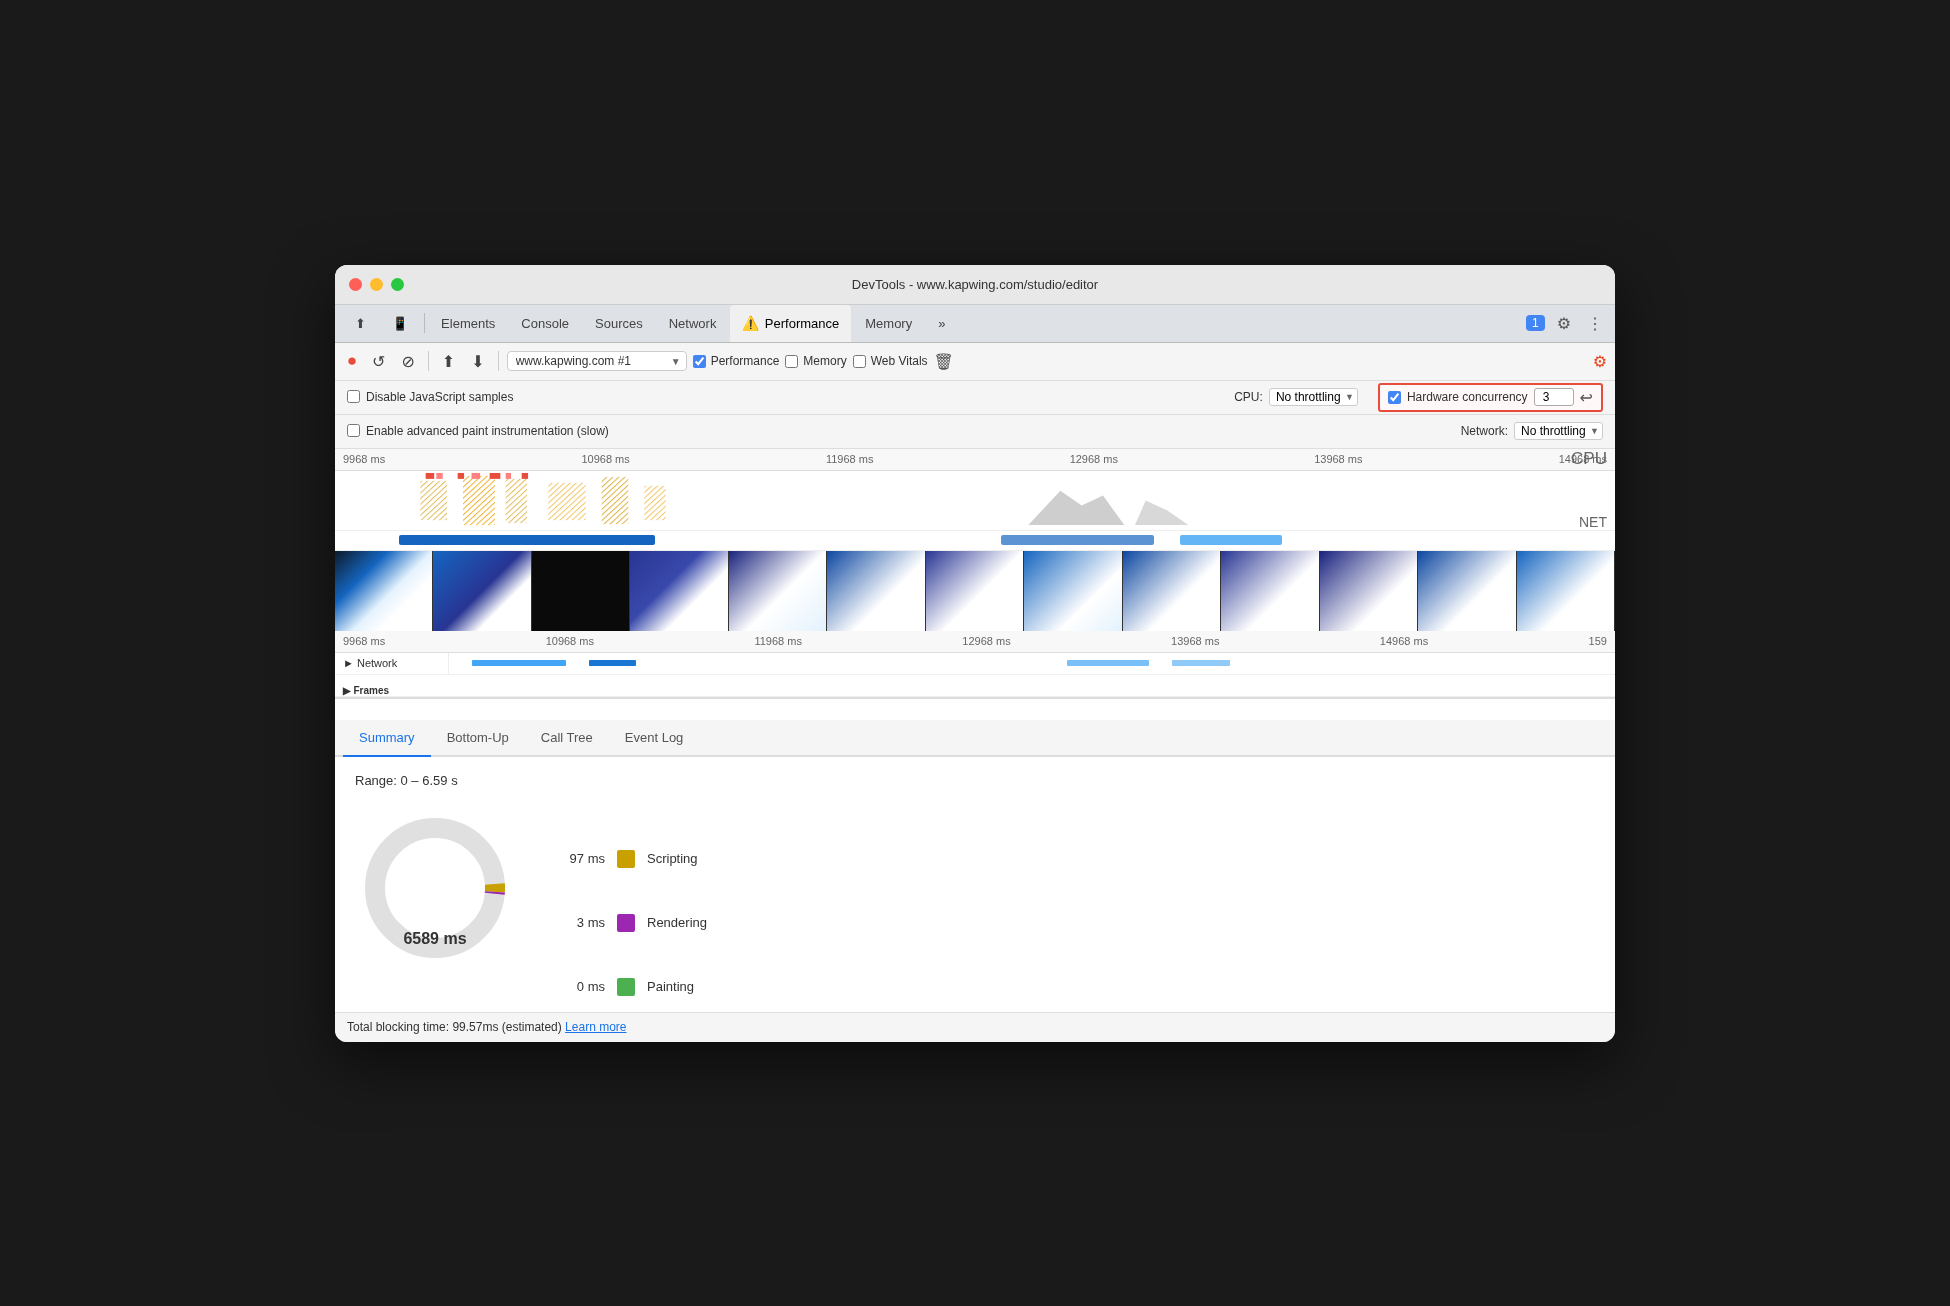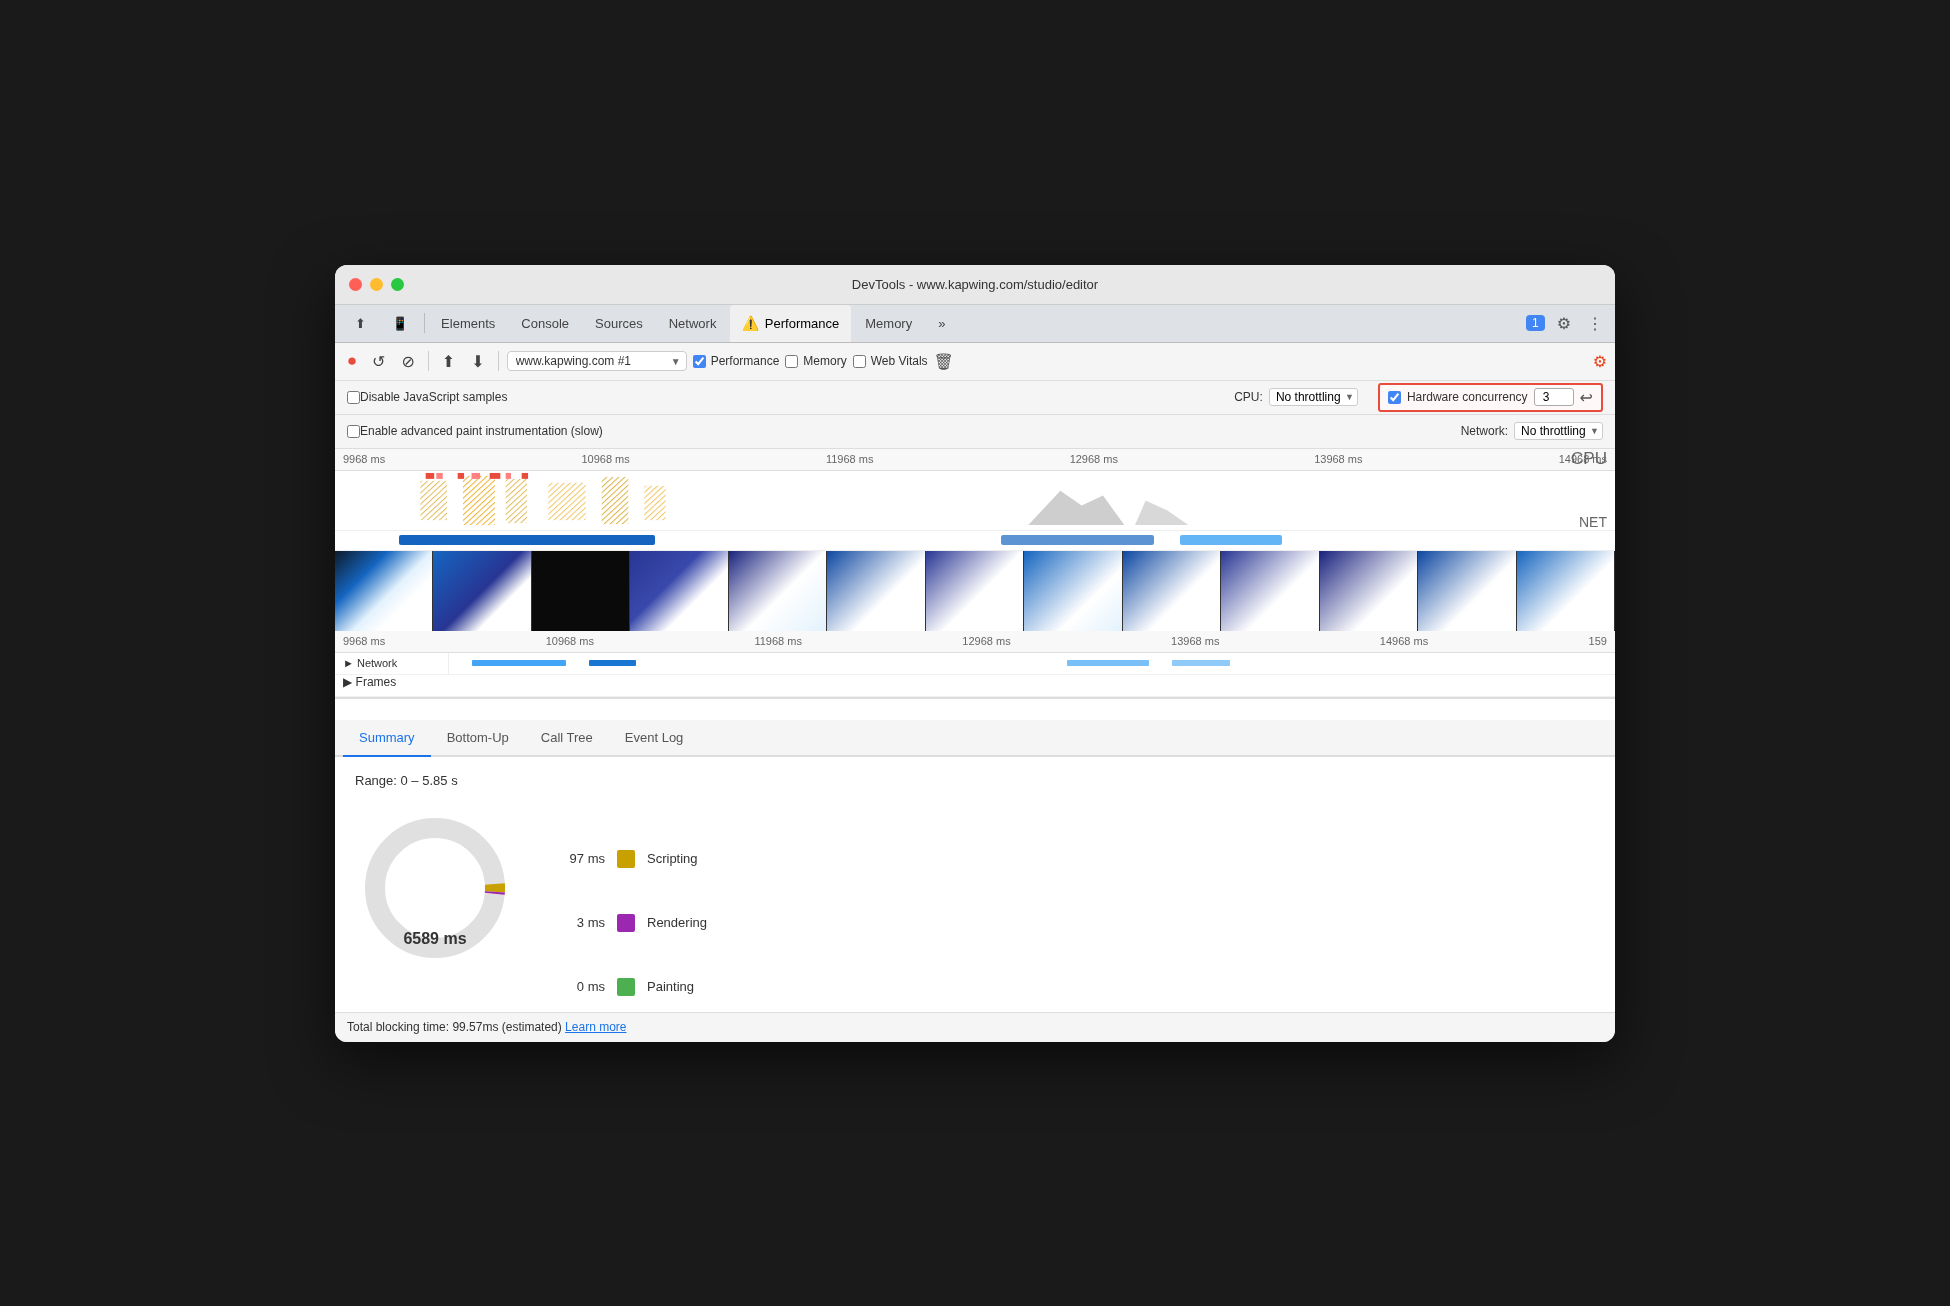--- a/index.html
+++ b/index.html
@@ -158,21 +158,22 @@
       background: #f5f5f5;
       display: flex;
       align-items: center;
       height: 34px;
       padding: 0 12px;
       border-bottom: 1px solid #ddd;
       gap: 20px;
     }
     .settings-label {
       display: flex;
-      align-items: flex-end;
+      align-items: flex-start;
+      gap: 6px;
       font-size: 12px;
       color: #333;
     }
     .settings-label input[type="checkbox"] { accent-color: #4285f4; }
     .cpu-setting {
       margin-left: auto;
       display: flex;
       align-items: center;
       gap: 6px;
       font-size: 12px;
@@ -327,26 +328,27 @@
       height: 100%;
     }
     .track-content {
       flex: 1;
       height: 100%;
       position: relative;
       overflow: hidden;
     }
     .frames-row {
       display: flex;
-      align-items: flex-start;
+      align-items: flex-end;
       height: 22px;
       padding: 0 8px;
       border-bottom: 1px solid #f0f0f0;
-      font-size: 12px;
-      color: #333;
+      font-size: 10px;
+      color: #333;
+      font-weight: bold;
     }
     
     .tabs-panel {
       background: #fff;
       border-top: 1px solid #ddd;
     }
     .tabs-header {
       display: flex;
       align-items: center;
       background: #f5f5f5;
@@ -678,21 +680,21 @@
       </div>
       <div class="tab-item">
         <span>Call Tree</span>
       </div>
       <div class="tab-item">
         <span>Event Log</span>
       </div>
     </div>
 
     <div class="summary-panel">
-      <div class="range-text">Range: 0 – 5.85 s</div>
+      <div class="range-text">Range: 0 – 6.59 s</div>
       <div class="summary-content">
 
         <div class="pie-chart-container">
           <svg width="160" height="160" viewBox="0 0 160 160">
 
             <circle cx="80" cy="80" r="60" fill="none" stroke="#e0e0e0" stroke-width="20"></circle>
 
             <circle cx="80" cy="80" r="60" fill="none" stroke="#c8a000" stroke-width="20" stroke-dasharray="8 369" stroke-dashoffset="-90" transform="rotate(-90 80 80)"></circle>
 
             <circle cx="80" cy="80" r="60" fill="none" stroke="#9c27b0" stroke-width="20" stroke-dasharray="2 375" stroke-dashoffset="-98" transform="rotate(-90 80 80)"></circle>

